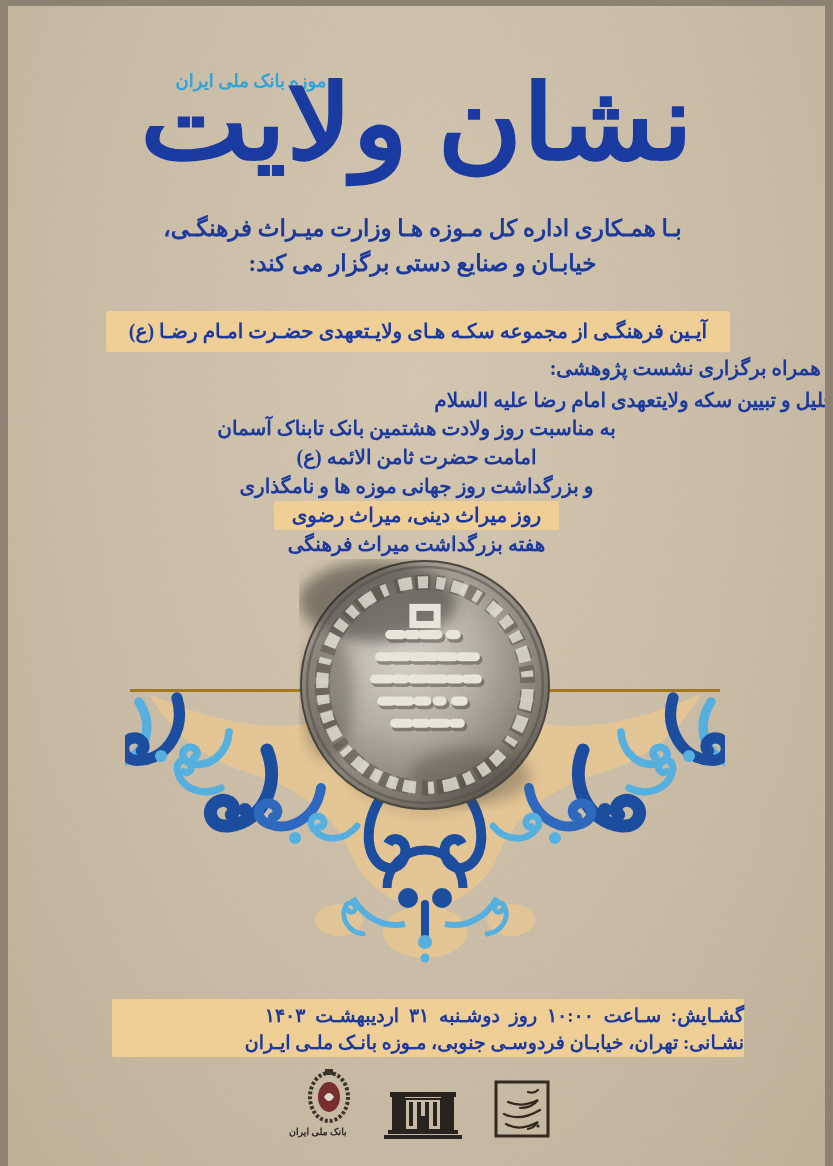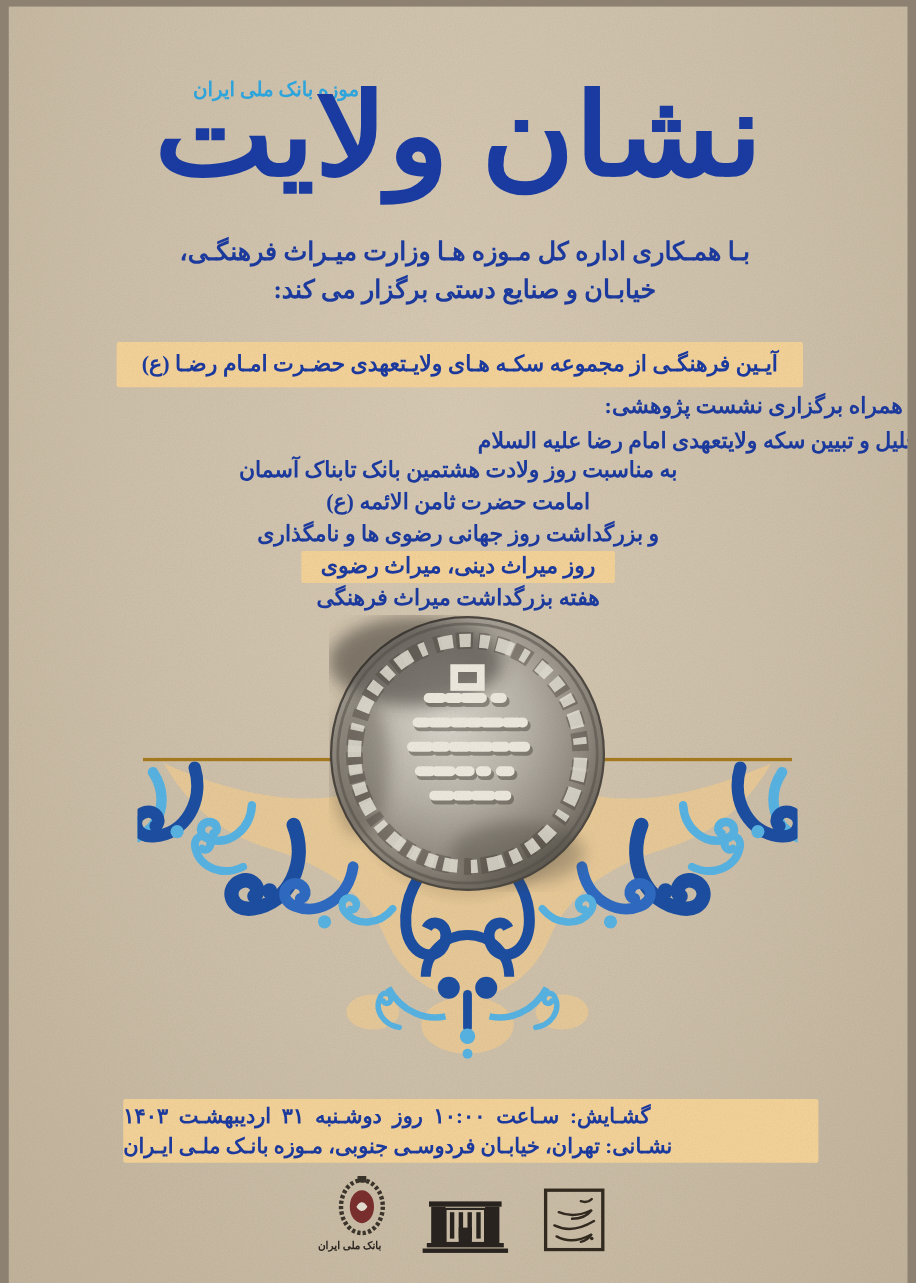--- a/index.html
+++ b/index.html
@@ -85,21 +85,21 @@
     background:radial-gradient(closest-side, rgba(38,28,18,.58) 0%, rgba(38,28,18,.30) 45%, rgba(38,28,18,0) 72%);
   }
   .coin{left:291px;top:553px;}
   
   .info-box{
     left:104px;top:993px;width:632px;height:58px;
     background:var(--highlight,#f6d59b);
     border-radius:2px;
     color:var(--text-blue,#1c3ba2);
     font-size:19px;font-weight:bold;line-height:27px;
-    text-align:left;padding-top:3px;
+    text-align:right;padding-top:3px;
   }
   .info-box .opening{word-spacing:5px;}
   
   .bank-logo{left:297px;top:1063px;}
   .bank-caption{
     left:281px;top:1120px;width:80px;text-align:left;
     font-size:9.5px;font-weight:bold;color:var(--logo-dark,#2c2620);
   }
   .building-logo{left:376px;top:1086px;}
   .seal-logo{left:486px;top:1074px;}
@@ -128,21 +128,21 @@
     <div>خیابـان و صنایع دستی برگزار می کند:</div>
   </div>
 
   <div class="abs event-highlight">آیـین فرهنگـی از مجموعه سکـه هـای ولایـتعهدی حضـرت امـام رضـا (ع)</div>
   <div class="abs center-text event-line2">به همراه برگزاری نشست پژوهشی:</div>
   <div class="abs center-text event-line3">تحلیل و تبیین سکه ولایتعهدی امام رضا علیه السلام</div>
 
   <div class="abs occasion">
     <div>به مناسبت روز ولادت هشتمین بانک تابناک آسمان</div>
     <div>امامت حضرت ثامن الائمه (ع)</div>
-    <div>و بزرگداشت روز جهانی رضوی ها و نامگذاری</div>
+    <div>و بزرگداشت روز جهانی موزه ها و نامگذاری</div>
     <div><span class="hl">روز میراث دینی، میراث رضوی</span></div>
     <div>هفته بزرگداشت میراث فرهنگی</div>
   </div>
 
   <div class="abs gold-line"></div>
 
   <svg class="abs ornament" width="600" height="280" viewBox="0 0 600 280">
     <defs>
       <path id="hk" d="M0,0 C20,16 22,44 4,58 C-7,67 -18,56 -11,47 C-6,41 3,45 1,51" fill="none" stroke-linecap="round"></path>
     </defs>

